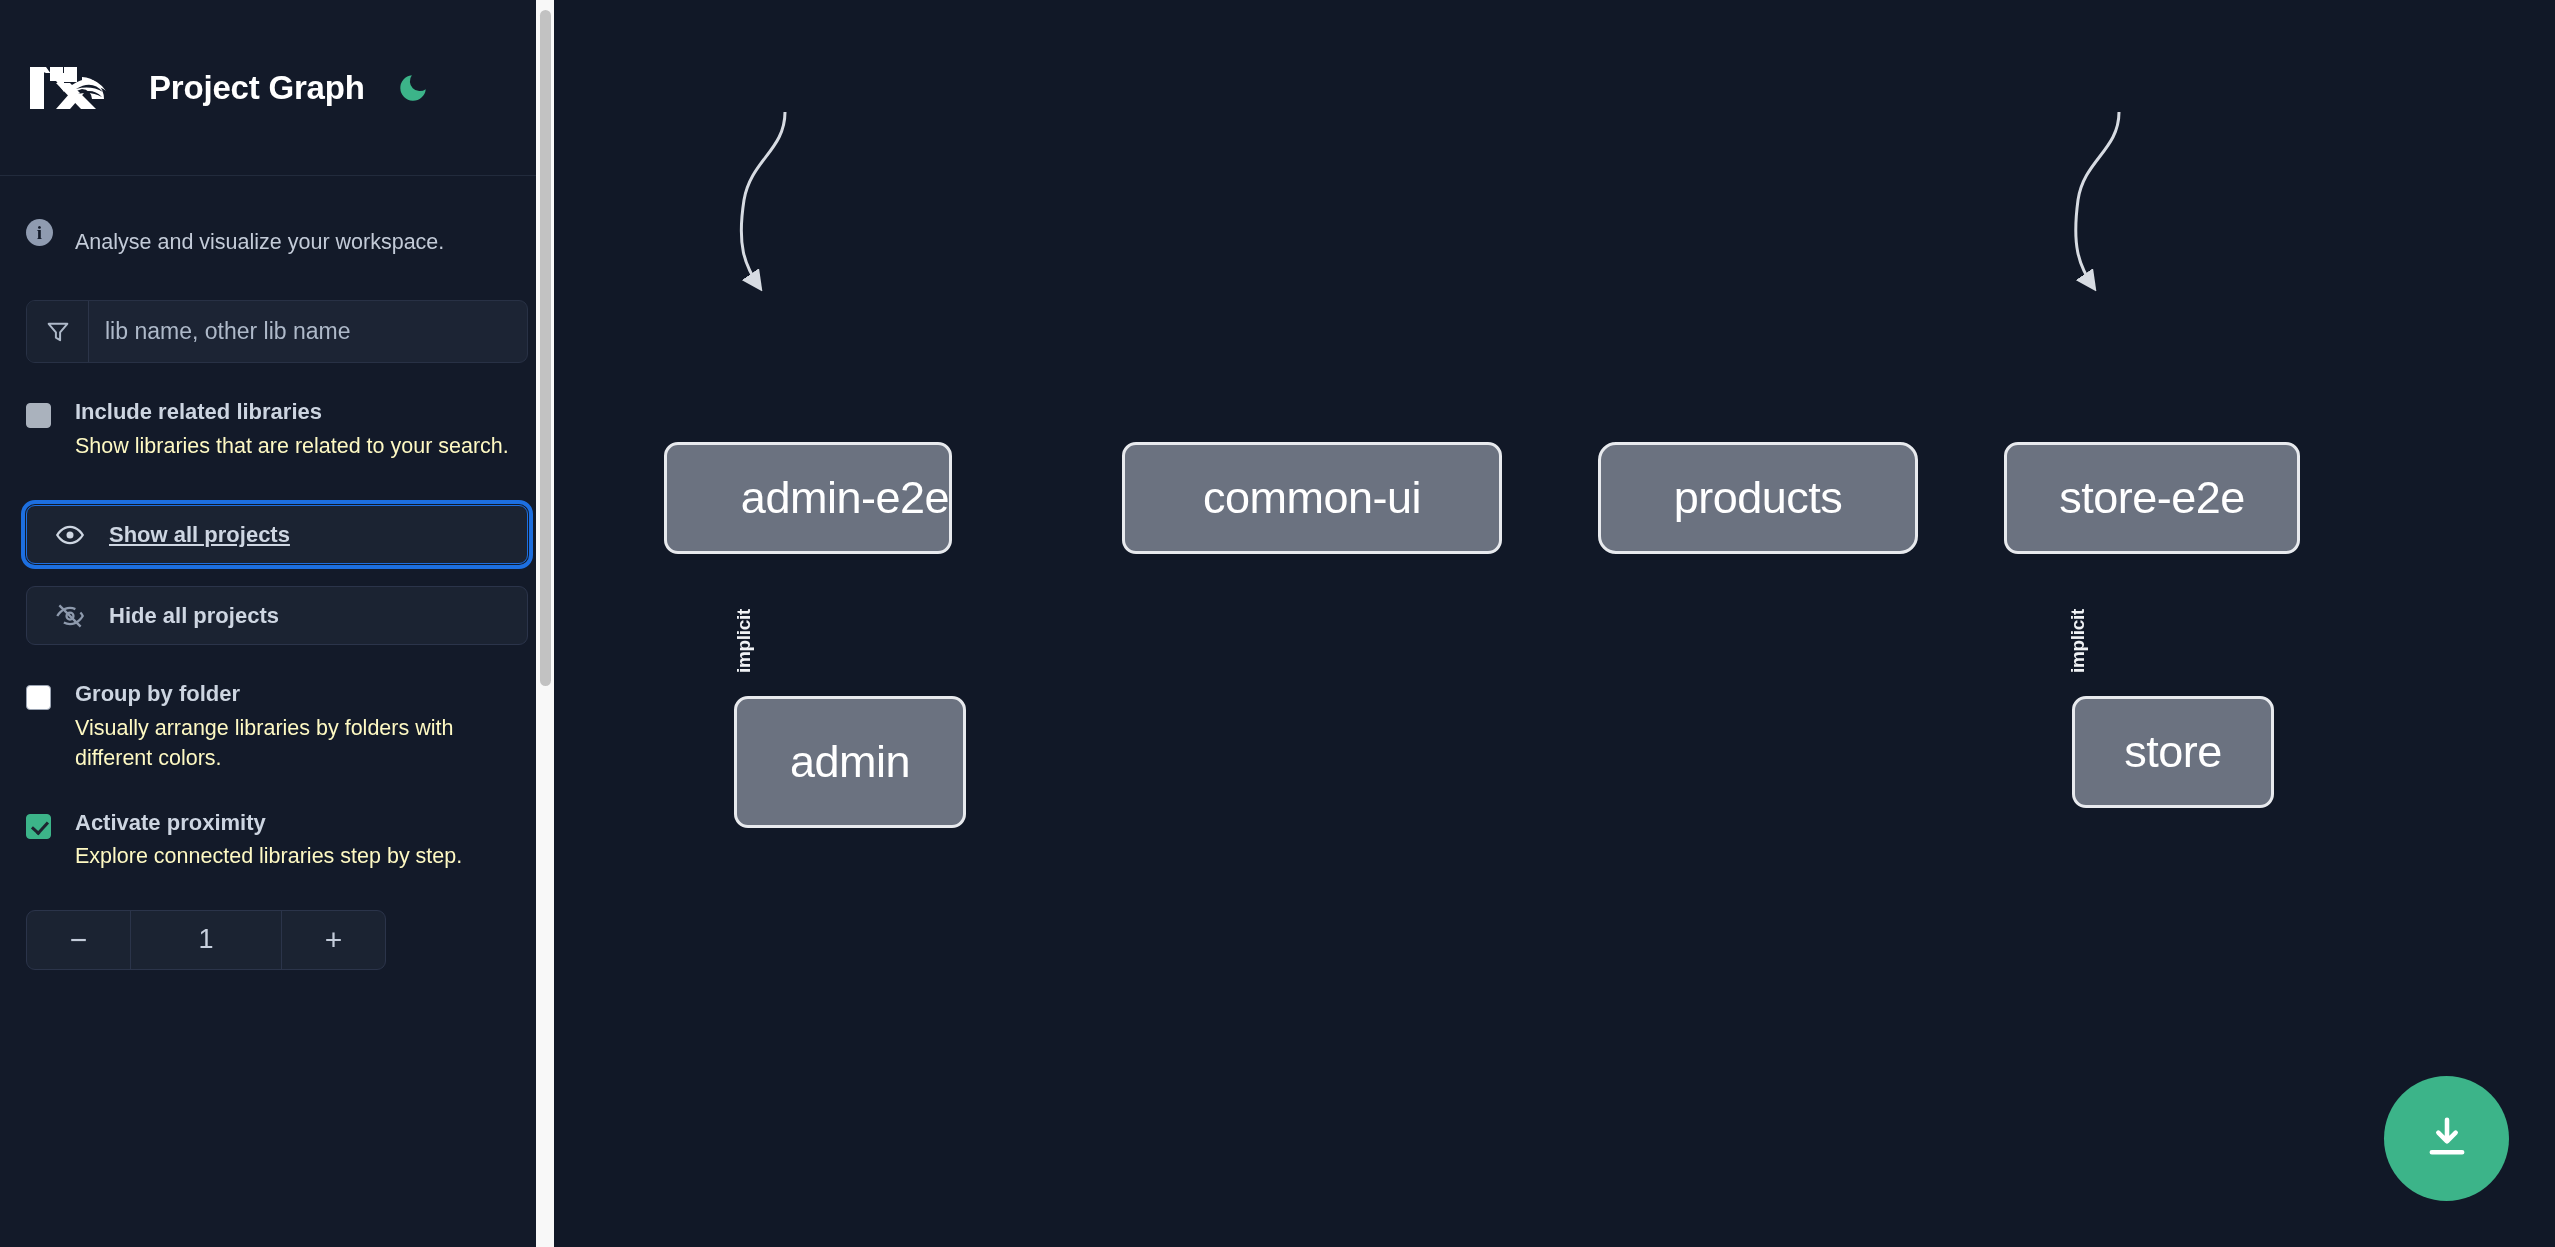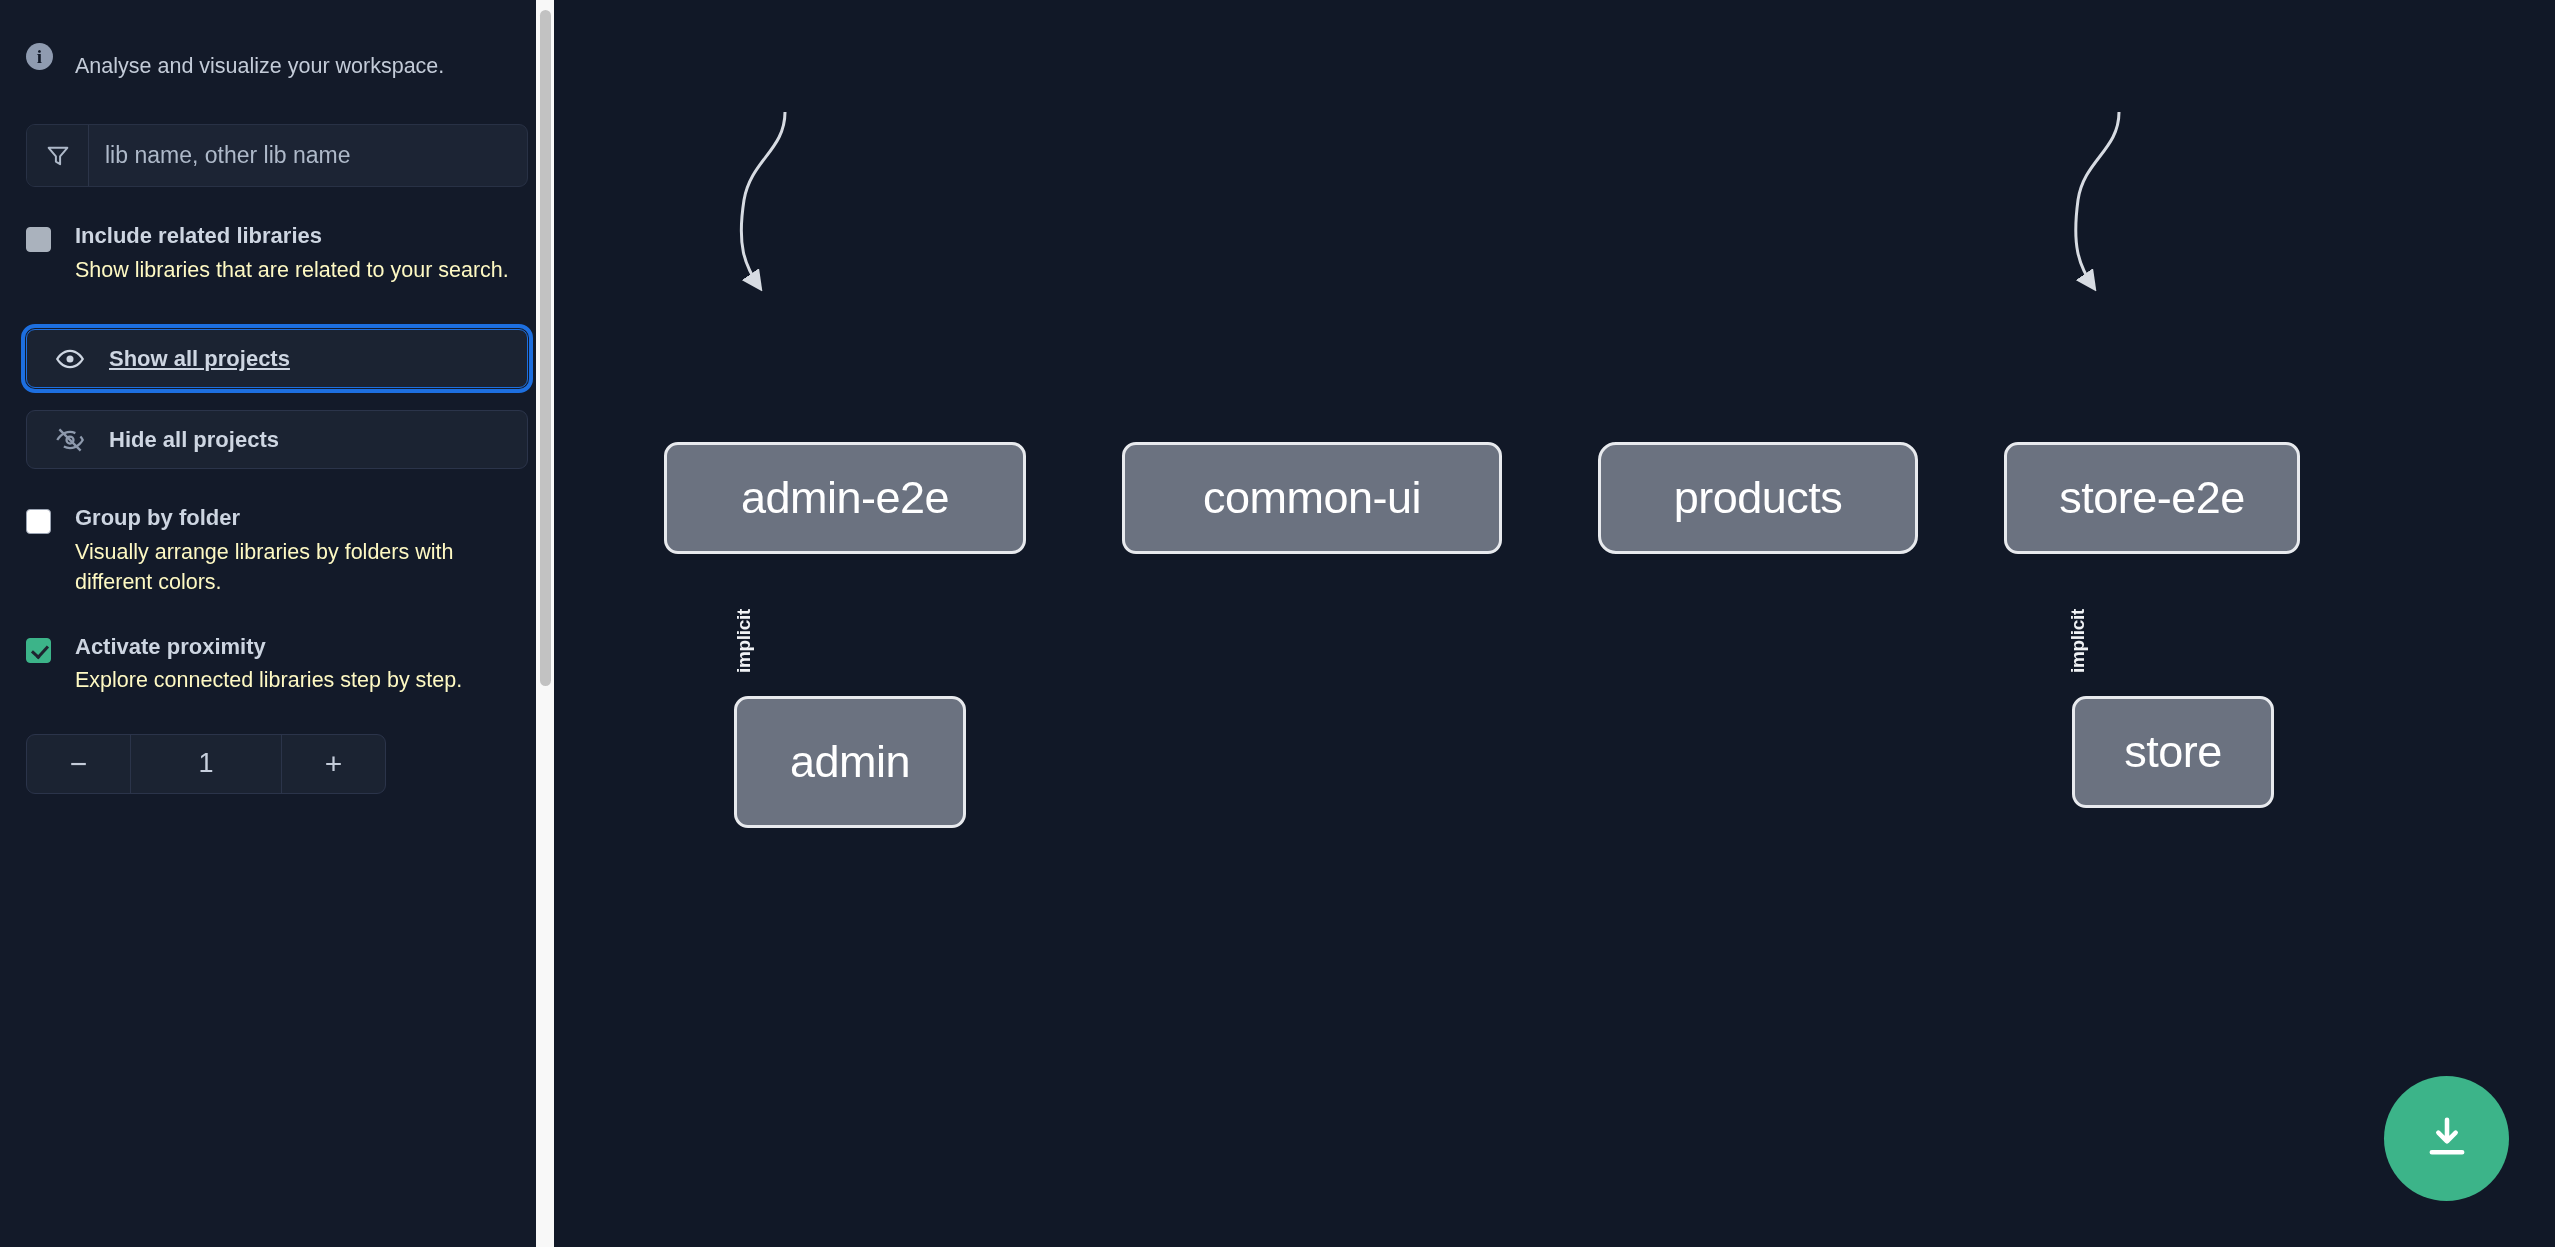--- a/index.html
+++ b/index.html
@@ -250,20 +250,41 @@
     border: none;
   }
 </style>
 </head>
 <body>
 
 <div id="app">
 
   <aside class="sidebar">
 
+    <div class="sidebar-header">
+      <div class="nx-logo">
+        <svg viewBox="0 0 88 58" width="88" height="58" aria-hidden="true">
+          <path fill="#ffffff" d="M4 8 h16 l18 25 V8 h13 v15 h-13 v-9 l-18 -0 z"></path>
+          <path fill="#ffffff" d="M4 8 h14 v42 h-14 z"></path>
+          <path fill="#ffffff" d="M24 8 h13 v14 h-13 z"></path>
+          <path fill="#ffffff" d="M30 24 h14 l26 26 h-15 z"></path>
+          <path fill="#ffffff" d="M30 50 h14 l14 -16 h-14 z"></path>
+          <path fill="#ffffff" d="M56 18 a22 22 0 0 1 22 22 h-12 a10 10 0 0 0 -10 -10 z"></path>
+          <path fill="#ffffff" d="M46 26 q20 -14 34 6 q-6 -5 -14 -4 q-10 1 -20 6 z"></path>
+          <path fill="#131a29" d="M50 30 q16 -10 27 3 q-12 -7 -27 -3 z"></path>
+          <path fill="#131a29" d="M52 35 q14 -7 24 3 q-11 -6 -24 -3 z"></path>
+        </svg>
+      </div>
+      <div class="app-title">Project Graph</div>
+      <div class="moon-btn">
+        <svg width="34" height="34" viewBox="0 0 24 24" aria-hidden="true">
+          <path fill="#3cb489" d="M21 12.8A9 9 0 1 1 11.2 3a7 7 0 0 0 9.8 9.8z"></path>
+        </svg>
+      </div>
+    </div>
 
     <div class="info-row">
       <div class="info-icon">i</div>
       <div class="info-text">Analyse and visualize your workspace.</div>
     </div>
 
     <div class="panel">
 
       <div class="filter-wrap">
         <div class="filter-icon-box">
@@ -341,21 +362,21 @@
         <marker id="arrow" viewBox="0 0 10 10" refX="8" refY="5" markerWidth="7" markerHeight="7" orient="auto-start-reverse">
           <path d="M0 0 L10 5 L0 10 z" fill="#d7dbe2"></path>
         </marker>
       </defs>
 
       <path d="M 231 112 C 231 150, 197 160, 190 200 C 183 245, 190 265, 206 288" fill="none" stroke="#d7dbe2" stroke-width="3" marker-end="url(#arrow)"></path>
 
       <path d="M 1565 112 C 1565 150, 1530 160, 1524 200 C 1518 245, 1524 265, 1540 288" fill="none" stroke="#d7dbe2" stroke-width="3" marker-end="url(#arrow)"></path>
     </svg>
 
-    <div class="node" style="left:110px; top:442px; width:362px; height:112px;">
+    <div class="node" style="left:110px; top:442px; width:288px; height:112px;justify-content:flex-end;">
       <span>admin-e2e</span>
     </div>
 
     <div class="node" style="left:568px; top:442px; width:380px; height:112px;">
       <span>common-ui</span>
     </div>
 
     <div class="node" style="left:1044px; top:442px; width:320px; height:112px;border-radius:18px;">
       <span>products</span>
     </div>

